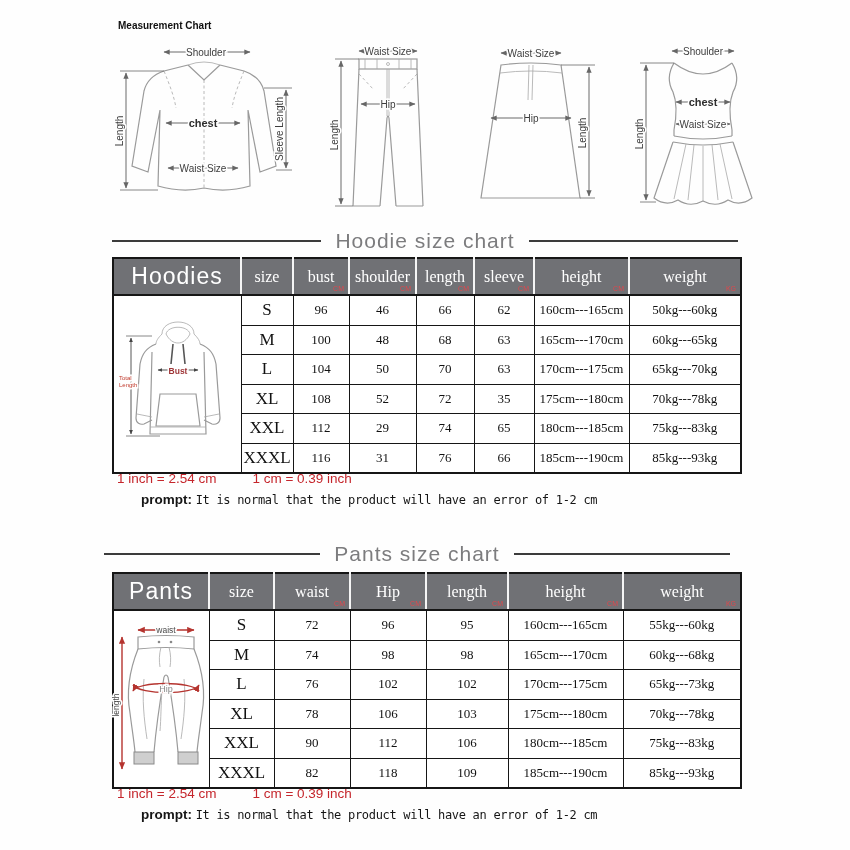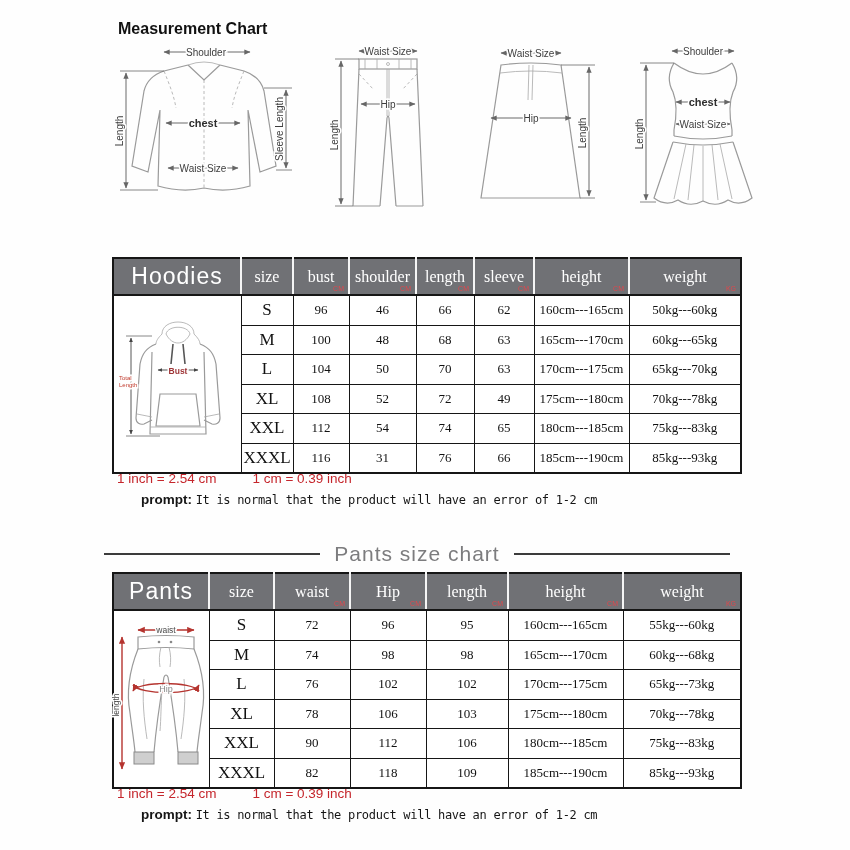--- a/index.html
+++ b/index.html
@@ -1,20 +1,20 @@
 <!DOCTYPE html>
 <html><head>
 <meta charset="utf-8">
 <style>
   html,body{margin:0;padding:0;background:#ffffff;}
   .page{position:relative;width:850px;height:850px;background:#fefefe;overflow:hidden;
         font-family:"Liberation Sans",sans-serif;color:#1a1a1a;}
 
   
-  .m-title{position:absolute;left:118px;top:20px;font-size:16px;font-weight:bold;color:#111;}
+  .m-title{position:absolute;left:118px;top:20px;font-size:10px;font-weight:bold;color:#111;}
   .diagrams{position:absolute;left:110px;top:38px;width:644px;height:176px;
             display:flex;justify-content:space-between;align-items:flex-start;}
   svg{overflow:visible;}
   svg text{font-family:"Liberation Sans",sans-serif;fill:#3d3d3d;paint-order:stroke fill;stroke:#fefefe;stroke-width:3px;}
   .lbl{font-size:10px;text-anchor:middle;}
   .lbl-strong{font-size:11px;font-weight:bold;fill:#2e2e2e;text-anchor:middle;}
   .outline{fill:none;stroke:#9a9a9a;stroke-width:1.2;}
   .detail{fill:none;stroke:#a8a8a8;stroke-width:0.8;}
   .dash{fill:none;stroke:#a8a8a8;stroke-width:0.8;stroke-dasharray:3 2.5;}
   .arrow{stroke:#6a6a6a;stroke-width:1;fill:none;}
@@ -156,20 +156,25 @@
       <text class="lbl" x="77" y="89.5">Waist Size</text>
       <path class="outline" d="M47,104 L28,160 Q40,169 52,162 Q64,170 77,163 Q90,170 102,162 Q114,169 126,160 L107,104"></path>
       <path class="detail" d="M60,106 L48,161 M77,108 L77,163 M94,106 L106,161 M68,107 L62,162 M86,107 L92,162"></path>
       <line class="tick" x1="14" y1="25" x2="48" y2="25"></line>
         <line class="tick" x1="14" y1="164" x2="30" y2="164"></line>
       <line class="arrow" x1="20" y1="27" x2="20" y2="162" marker-start="url(#m4a)" marker-end="url(#m4a)"></line>
       <text class="lbl" x="17" y="96" transform="rotate(-90 17 96)">Length</text>
     </svg>
   </div>
 
+  <div class="sec-title" style="left:112px;top:229px;">
+    <span class="rule"></span>
+    <span class="txt">Hoodie size chart</span>
+    <span class="rule"></span>
+  </div>
 
   <table class="size-table" style="left:112px;top:257px;">
     <colgroup>
         <col style="width:128px">
         <col style="width:52px">
         <col style="width:56px">
         <col style="width:67px">
         <col style="width:58px">
         <col style="width:60px">
         <col style="width:95px">
@@ -235,28 +240,28 @@
       <td>70</td>
       <td>63</td>
       <td>170cm---175cm</td>
       <td>65kg---70kg</td>
     </tr>
     <tr>
       <td class="size-cell">XL</td>
       <td>108</td>
       <td>52</td>
       <td>72</td>
-      <td>49</td>
+      <td>35</td>
       <td>175cm---180cm</td>
       <td>70kg---78kg</td>
     </tr>
     <tr>
       <td class="size-cell">XXL</td>
       <td>112</td>
-      <td>54</td>
+      <td>29</td>
       <td>74</td>
       <td>65</td>
       <td>180cm---185cm</td>
       <td>75kg---83kg</td>
     </tr>
     <tr>
       <td class="size-cell">XXXL</td>
       <td>116</td>
       <td>31</td>
       <td>76</td>

